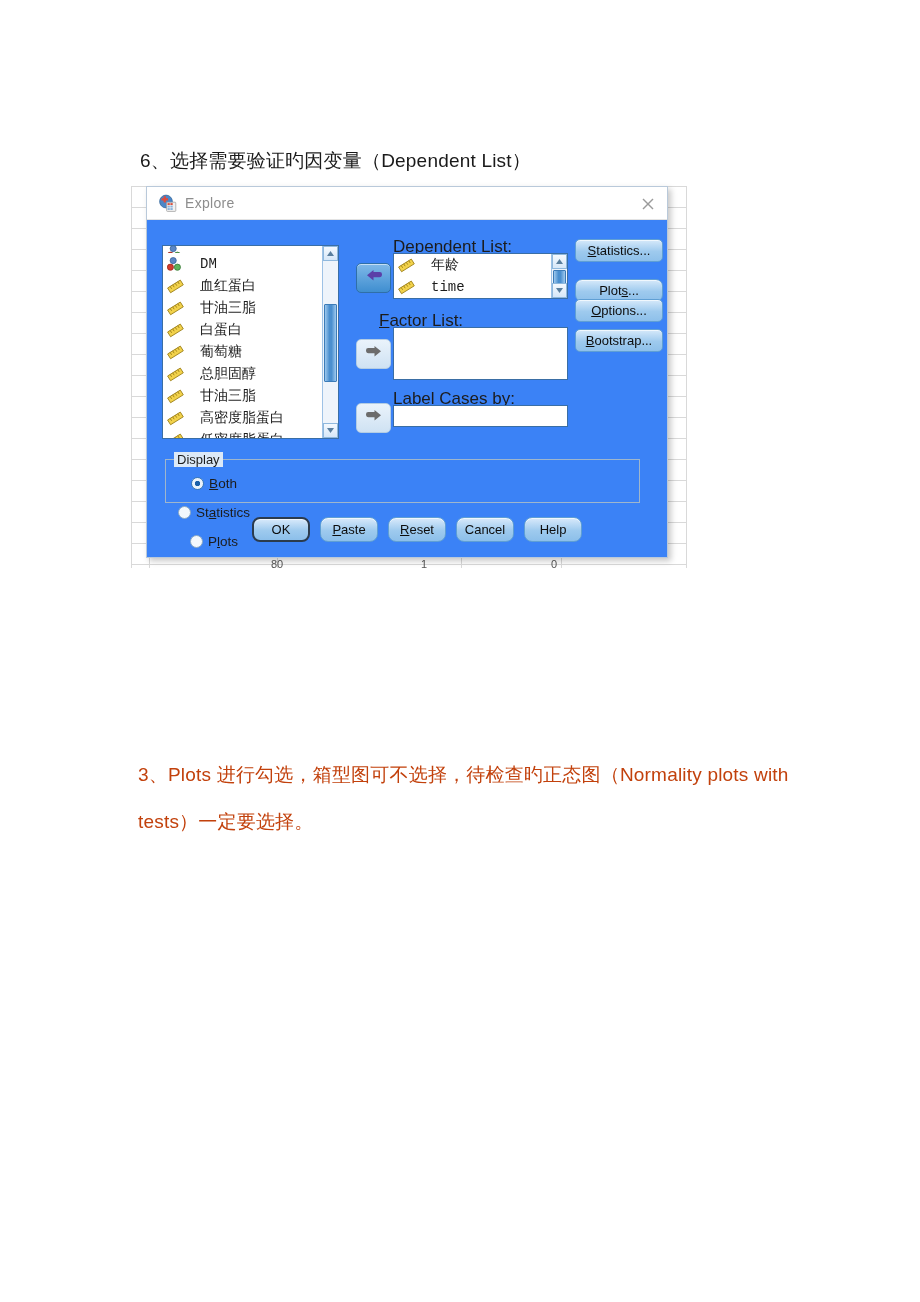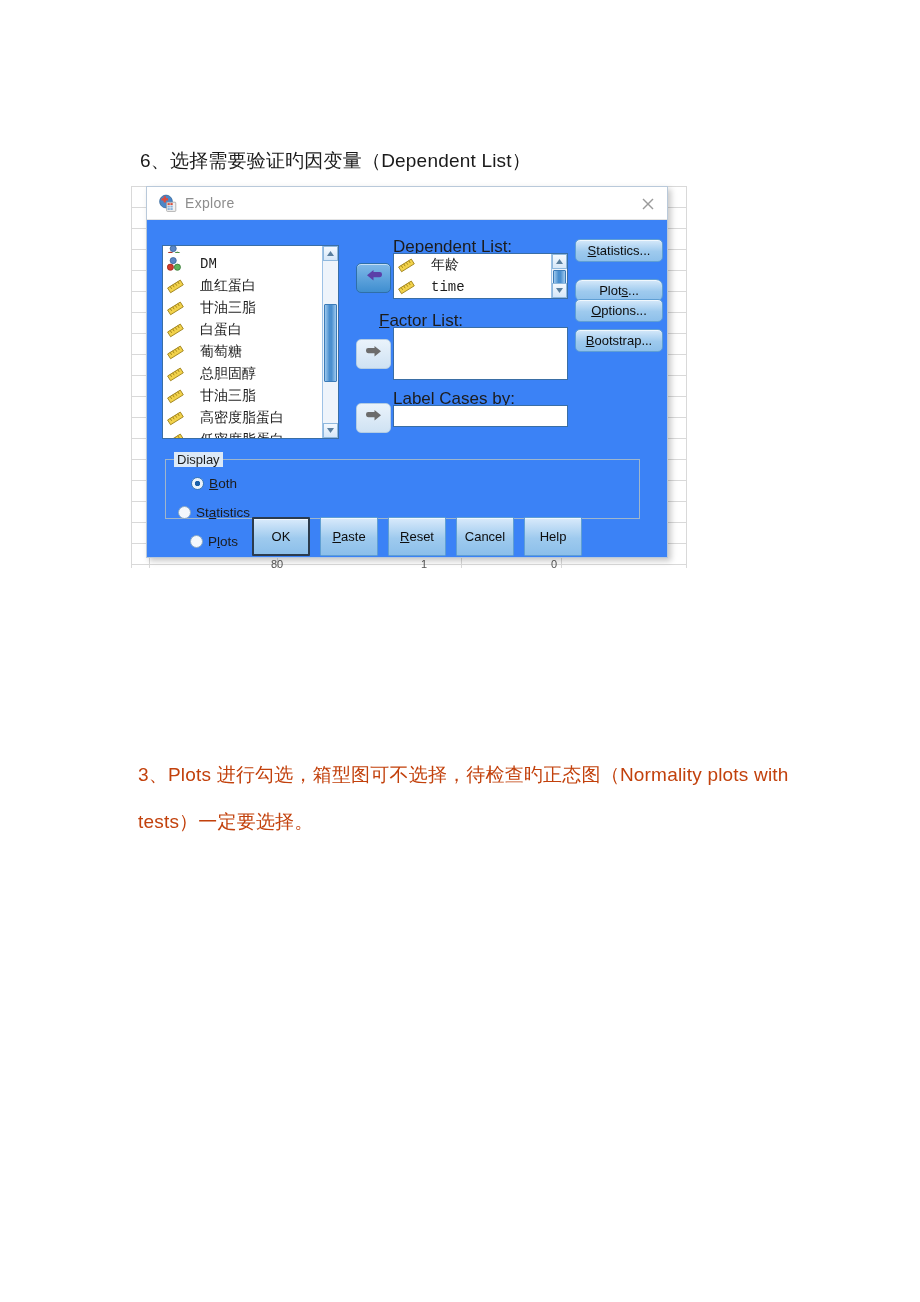--- a/index.html
+++ b/index.html
@@ -243,21 +243,21 @@
     box-shadow: inset 0 1px 0 rgba(255,255,255,.65);
   }
   .side-btn u { text-decoration: underline; }
 
   
   .groupbox {
     position: absolute;
     left: 18px;
     top: 272px;
     width: 475px;
-    height: 60px;
+    height: 44px;
     border: 1px solid #9fb6cc;
     box-sizing: border-box;
   }
   .group-title {
     position: absolute;
     left: 8px;
     top: -8px;
     background: #dce9f7;
     padding: 0 3px;
     font-size: 13px;
@@ -294,22 +294,22 @@
   
   .bottom-row {
     position: absolute;
     left: 105px;
     top: 330px;
     display: flex;
     gap: 10px;
   }
   .btm-btn {
     width: 58px;
-    height: 39px;
-    border-radius: 1px;
+    height: 25px;
+    border-radius: 8px;
     background: linear-gradient(#d9eafb, #9ecaee 55%, #8cbfea);
     border: 1px solid #5f9fd4;
     box-sizing: border-box;
     font-size: 13px;
     color: #0d0d0d;
     display: flex; align-items: center; justify-content: center;
     cursor: pointer;
     box-shadow: inset 0 1px 0 rgba(255,255,255,.65);
   }
   .btm-btn.default {

